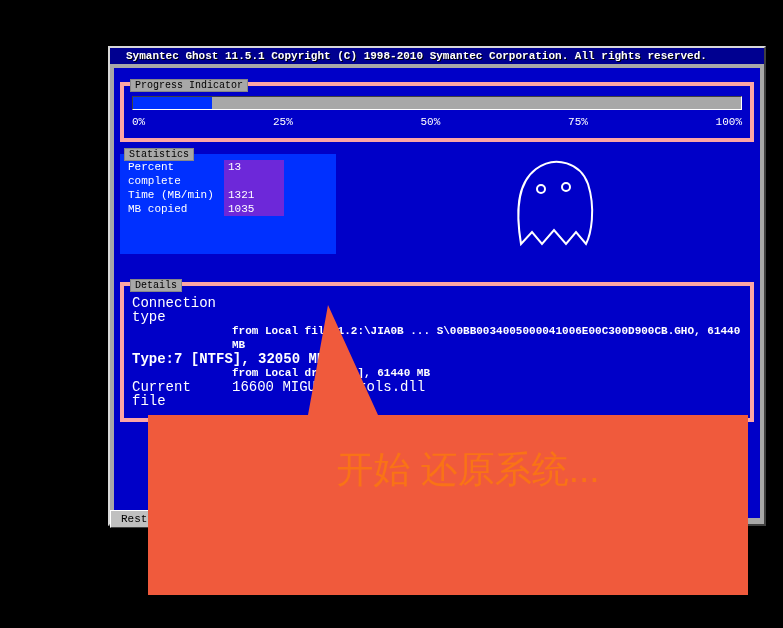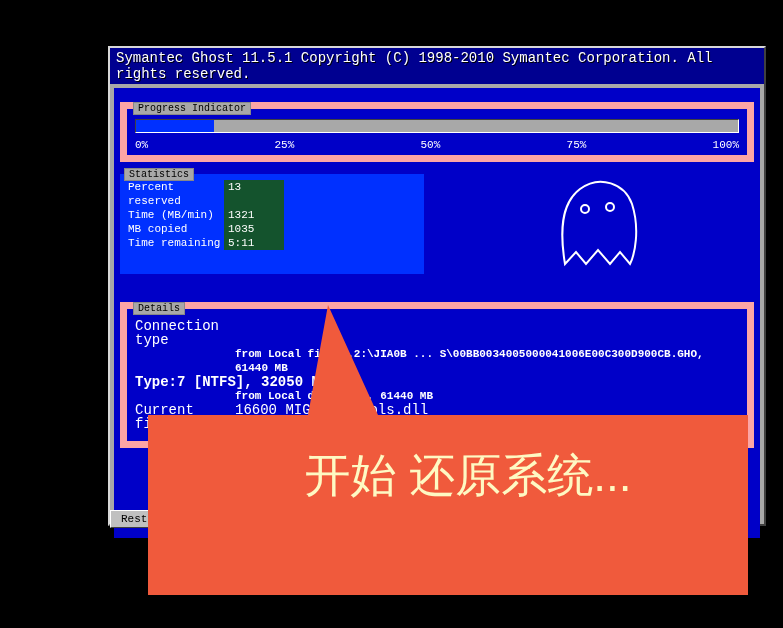--- a/index.html
+++ b/index.html
@@ -20,34 +20,34 @@
       height: 480px;
       background: #a8a8a8;
       border-top: 2px solid #d8d8d8;
       border-left: 2px solid #d8d8d8;
       border-right: 2px solid #404040;
       border-bottom: 2px solid #404040;
     }
     .titlebar {
       background: #000090;
       color: #fff;
-      padding: 2px 6px;
-      font-size: 14px;
-      font-weight: normal;
+      padding: 2px 16px;
+      font-size: 11px;
+      font-weight: bold;
       text-shadow: 1px 1px 0 #000;
     }
     .body-area {
       background: #0000c8;
       margin: 4px;
       padding: 4px 6px 10px 6px;
       height: calc(100% - 26px);
       position: relative;
     }
     .groupbox {
-      border: 7px solid #fca5a5;
+      border: 4px solid #fca5a5;
       position: relative;
       margin-top: 10px;
       padding: 10px 8px 8px 8px;
       font-family: Liberation Mono, monospace;
     }
     .groupbox-label {
       position: absolute;
       top: -7px;
       left: 6px;
       background: #a8a8a8;
@@ -76,34 +76,34 @@
       color: #fff;
       font-size: 11px;
       margin-top: 6px;
     }
     .stats-row { display: flex; gap: 12px; margin-top: 12px; }
     .stats-group {
       background: #0030ff;
       color: #fff;
       padding: 6px 24px 6px 8px;
       position: relative;
-      width: 304px;
+      width: 216px;
     }
     .stats-group .groupbox-label {
       top: -6px;
       left: 4px;
     }
     .stat-line {
       display: flex;
       font-size: 11px;
       line-height: 14px;
     }
     .stat-key { width: 96px; }
     .stat-val {
-      background: #14532d;
+      background: #6d28d9;
       color: #fff;
       min-width: 60px;
       padding: 0 4px;
     }
     .ghost-area {
       flex: 1;
       display: flex;
       justify-content: center;
       align-items: center;
     }
@@ -144,23 +144,23 @@
       top: 305px;
       width: 600px;
       height: 290px;
       pointer-events: none;
     }
     .callout-text {
       position: absolute;
       left: 188px;
       top: 445px;
       width: 560px;
-      color: #fef9c3;
+      color: #f97316;
       font-family: "Microsoft YaHei", sans-serif;
-      font-size: 46px;
+      font-size: 37px;
       text-align: center;
       pointer-events: none;
     }
   </style>
 </head>
 <body>
 
 <div class="window">
   <div class="titlebar">Symantec Ghost 11.5.1   Copyright (C) 1998-2010 Symantec Corporation. All rights reserved.</div>
   <div class="body-area">
@@ -176,35 +176,31 @@
         <span>50%</span>
         <span>75%</span>
         <span>100%</span>
       </div>
     </div>
 
     <div class="stats-row">
       <div class="stats-group">
         <div class="groupbox-label">Statistics</div>
         <div class="stat-line">
-          <span class="stat-key">Percent reserved</span>
+          <span class="stat-key">Percent complete</span>
           <span class="stat-val">13</span>
         </div>
         <div class="stat-line">
           <span class="stat-key">Time (MB/min)</span>
           <span class="stat-val">1321</span>
         </div>
         <div class="stat-line">
           <span class="stat-key">MB copied</span>
           <span class="stat-val">1035</span>
         </div>
-        <div class="stat-line">
-          <span class="stat-key">Time remaining</span>
-          <span class="stat-val">5:11</span>
-        </div>
       </div>
       <div class="ghost-area">
         <svg width="110" height="100" viewBox="0 0 110 100">
           <path d="M25 90 C20 60 20 30 40 15 C60 0 85 10 92 30 C100 55 95 80 90 90 L80 78 L70 90 L58 76 L46 90 L36 78 Z" fill="none" stroke="#ffffff" stroke-width="2"></path>
           <circle cx="45" cy="35" r="4" fill="none" stroke="#fff" stroke-width="2"></circle>
           <circle cx="70" cy="33" r="4" fill="none" stroke="#fff" stroke-width="2"></circle>
         </svg>
       </div>
     </div>
 

